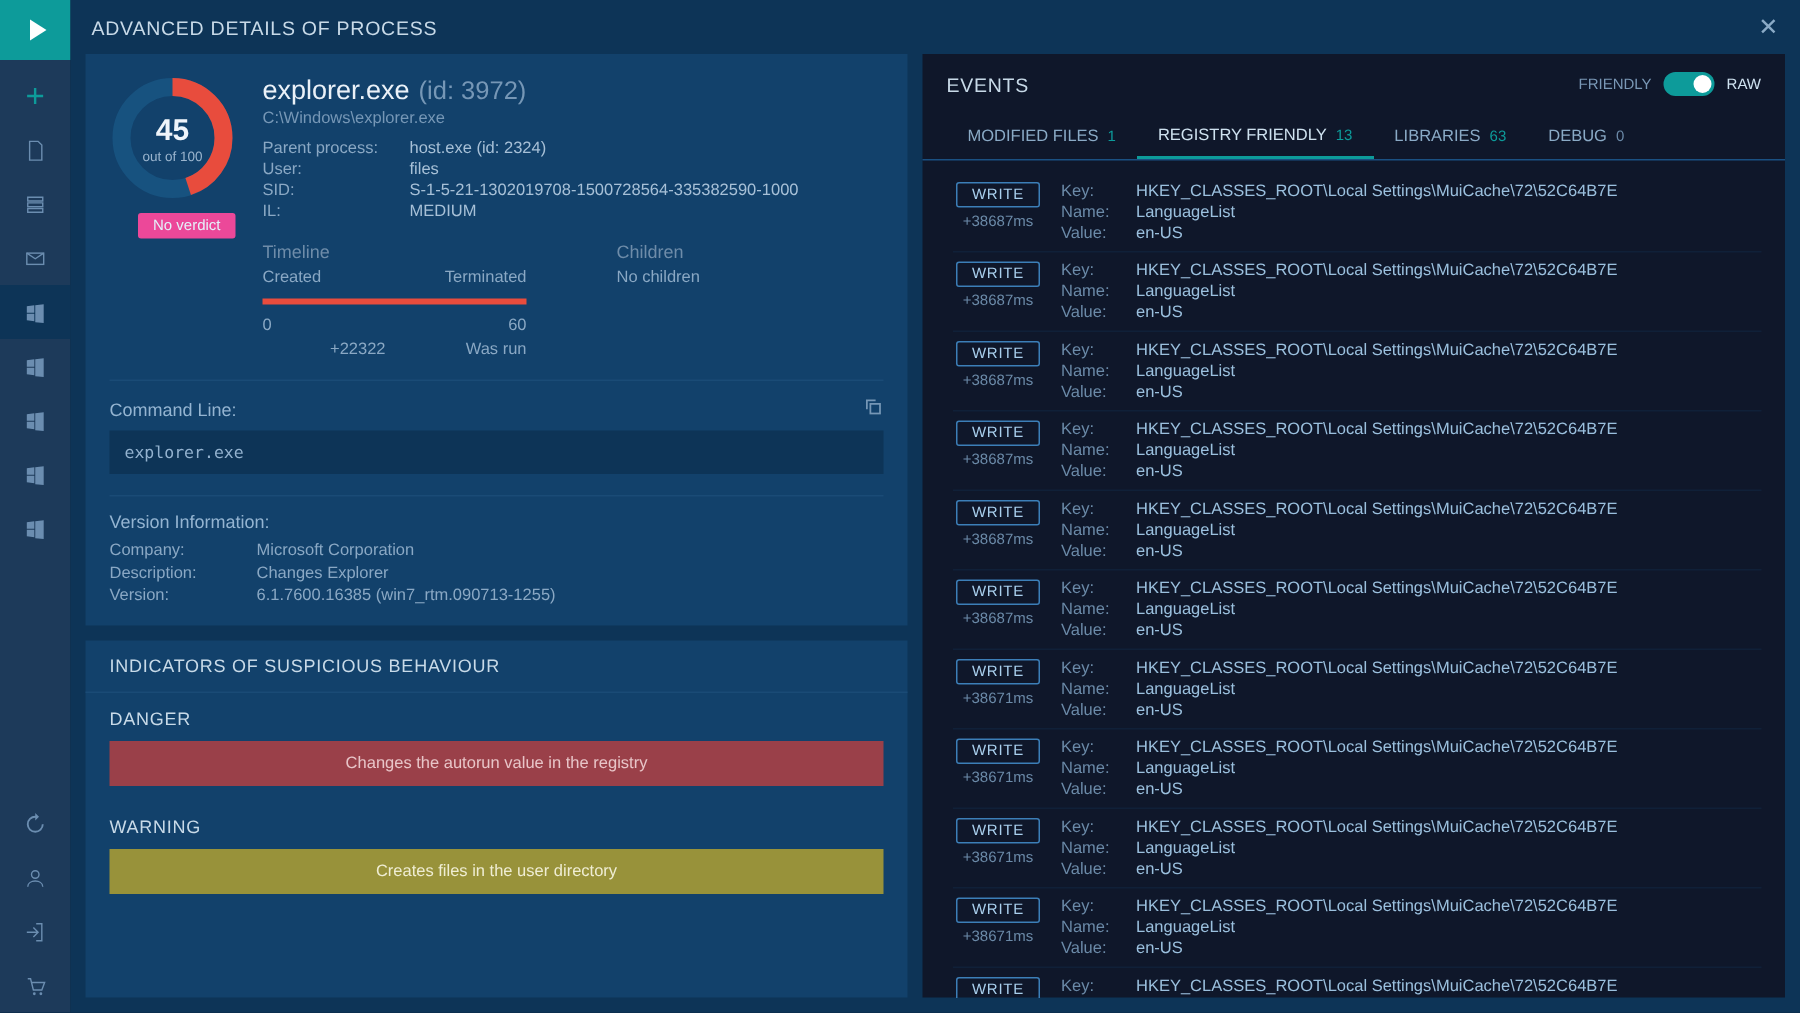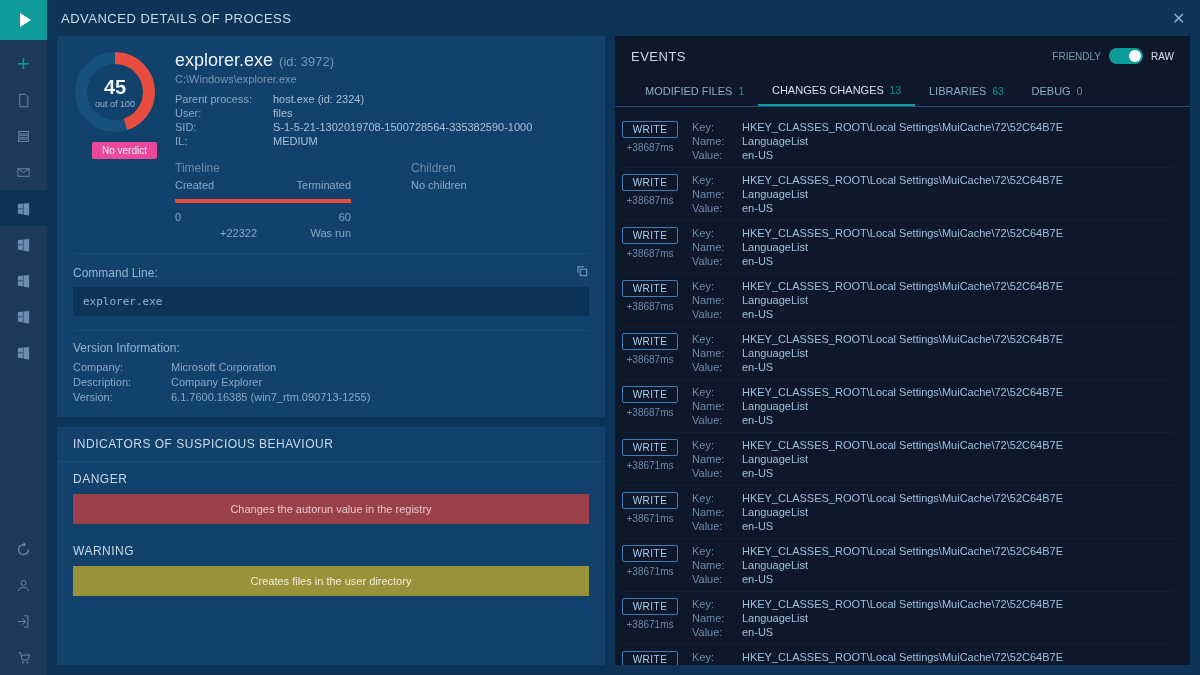--- a/index.html
+++ b/index.html
@@ -22,21 +22,21 @@
 .proc-head{display:flex;gap:18px}
 .donut-wrap{display:flex;flex-direction:column;align-items:flex-end;gap:8px}
 .donut{position:relative;width:84px;height:84px}
 .donut svg{transform:rotate(-90deg)}
 .donut-txt{position:absolute;inset:0;display:flex;flex-direction:column;justify-content:center;align-items:center;color:#eef4fa}
 .donut-score{font-size:20px;font-weight:600}
 .donut-sub{font-size:9px;color:#9bb5ce}
 .verdict{background:#ec4899;color:#e5f0fa;font-size:10px;padding:3px 10px;border-radius:2px}
 .proc-info{flex:1;display:flex;flex-direction:column;gap:2px}
 .proc-name{font-size:18px;color:#eaf1f8;display:flex;align-items:baseline;gap:6px}
-.proc-name .pid{font-size:13px;color:#7697b6}
+.proc-name .pid{font-size:17px;color:#7697b6}
 .info-line{font-size:11px;color:#7697b6}
 .info-grid{display:grid;grid-template-columns:90px 1fr;gap:2px 8px;margin-top:6px;font-size:11px;color:#8aa8c4}
 .info-grid .v{color:#a7c0d7}
 .timeline-row{display:flex;gap:60px;margin-top:12px}
 .timeline-col{display:flex;flex-direction:column;gap:4px}
 .tl-label{color:#6e8ca9;font-size:12px}
 .tl-bar{width:176px;height:4px;background:#e84c3d;margin:4px 0}
 .tl-row{display:flex;justify-content:space-between;font-size:11px;color:#8aa8c4}
 .cmd-head{display:flex;justify-content:space-between;align-items:center;margin-top:14px;border-top:1px solid #1a4b76;padding-top:10px}
 .cmd-box{background:#0d3457;padding:8px 10px;font-family:'Consolas',monospace;font-size:11px;color:#93b2cf;margin-top:6px}
@@ -50,21 +50,21 @@
 .events-head{display:flex;justify-content:space-between;align-items:center;padding:12px 16px}
 .events-title{color:#c8dae8;font-size:13px;letter-spacing:.5px}
 .toggle-wrap{display:flex;align-items:center;gap:8px;font-size:10px;color:#7a98b6}
 .toggle{width:34px;height:16px;background:#0d9b9a;border-radius:8px;position:relative;cursor:pointer}
 .toggle::after{content:'';position:absolute;width:12px;height:12px;background:#fff;border-radius:50%;top:2px;right:2px}
 .tabs{display:flex;border-bottom:1px solid #1a5082;padding:0 16px}
 .tab{padding:8px 14px;font-size:11px;color:#8aaac6;cursor:pointer;display:flex;gap:6px;align-items:center}
 .tab.active{border-bottom:2px solid #0d9b9a;color:#cfe2f0}
 .tab .count{color:#0d9b9a;font-size:10px}
 .tab .count.zero{color:#6b8aa8}
-.events-list{flex:1;overflow-y:auto;padding:8px 16px 8px 5px}
+.events-list{flex:1;overflow-y:auto;padding:8px 16px 8px 20px}
 .event{display:flex;gap:12px;padding:6px 0;border-bottom:1px solid #15497530}
 .event-left{display:flex;flex-direction:column;align-items:center;gap:4px;width:60px;flex-shrink:0}
 .op-badge{border:1px solid #3c7fb8;color:#a9cfed;font-size:10px;padding:2px 10px;border-radius:2px;letter-spacing:.5px}
 .time{font-size:10px;color:#6b8aa8}
 .event-body{flex:1;display:grid;grid-template-columns:44px 1fr;gap:2px 6px;font-size:11px;font-family:'Consolas',monospace}
 .event-body .k{color:#6b8aa8}
 .event-body .v{color:#9bc0de}
 .events-list::-webkit-scrollbar{width:8px}
 .events-list::-webkit-scrollbar-track{background:#0d3457}
 .events-list::-webkit-scrollbar-thumb{background:#2a5f8f;border-radius:4px}
@@ -216,21 +216,21 @@
                 <path d="M5 15V5h10"></path>
               </svg></span>
         </div>
         <div class="cmd-box">explorer.exe</div>
         <div style="margin-top:14px;border-top:1px solid #1a4b76;padding-top:10px">
           <div>Version Information:</div>
           <div class="ver-grid">
             <span>Company:</span>
               <span>Microsoft Corporation</span>
             <span>Description:</span>
-              <span>Company Explorer</span>
+              <span>Changes Explorer</span>
             <span>Version:</span>
               <span>6.1.7600.16385 (win7_rtm.090713-1255)</span>
           </div>
         </div>
       </div>
       <div class="panel" style="padding:0;flex:1">
         <div class="section-title" style="border-top:none">INDICATORS OF SUSPICIOUS BEHAVIOUR</div>
         <div class="ind-block">
           <div class="ind-head">DANGER</div>
           <div class="ind-item ind-danger">Changes the autorun value in the registry</div>
@@ -250,21 +250,21 @@
           <div class="toggle"></div>
           <span style="color:#cfe2f0">RAW</span>
         </div>
       </div>
       <div class="tabs" id="tabs">
           <div class="tab">
             <span>MODIFIED FILES</span>
             <span class="count">1</span>
           </div>
           <div class="tab active">
-            <span>CHANGES CHANGES</span>
+            <span>REGISTRY FRIENDLY</span>
             <span class="count">13</span>
           </div>
           <div class="tab">
             <span>LIBRARIES</span>
             <span class="count">63</span>
           </div>
           <div class="tab">
             <span>DEBUG</span>
             <span class="count zero">0</span>
           </div>

